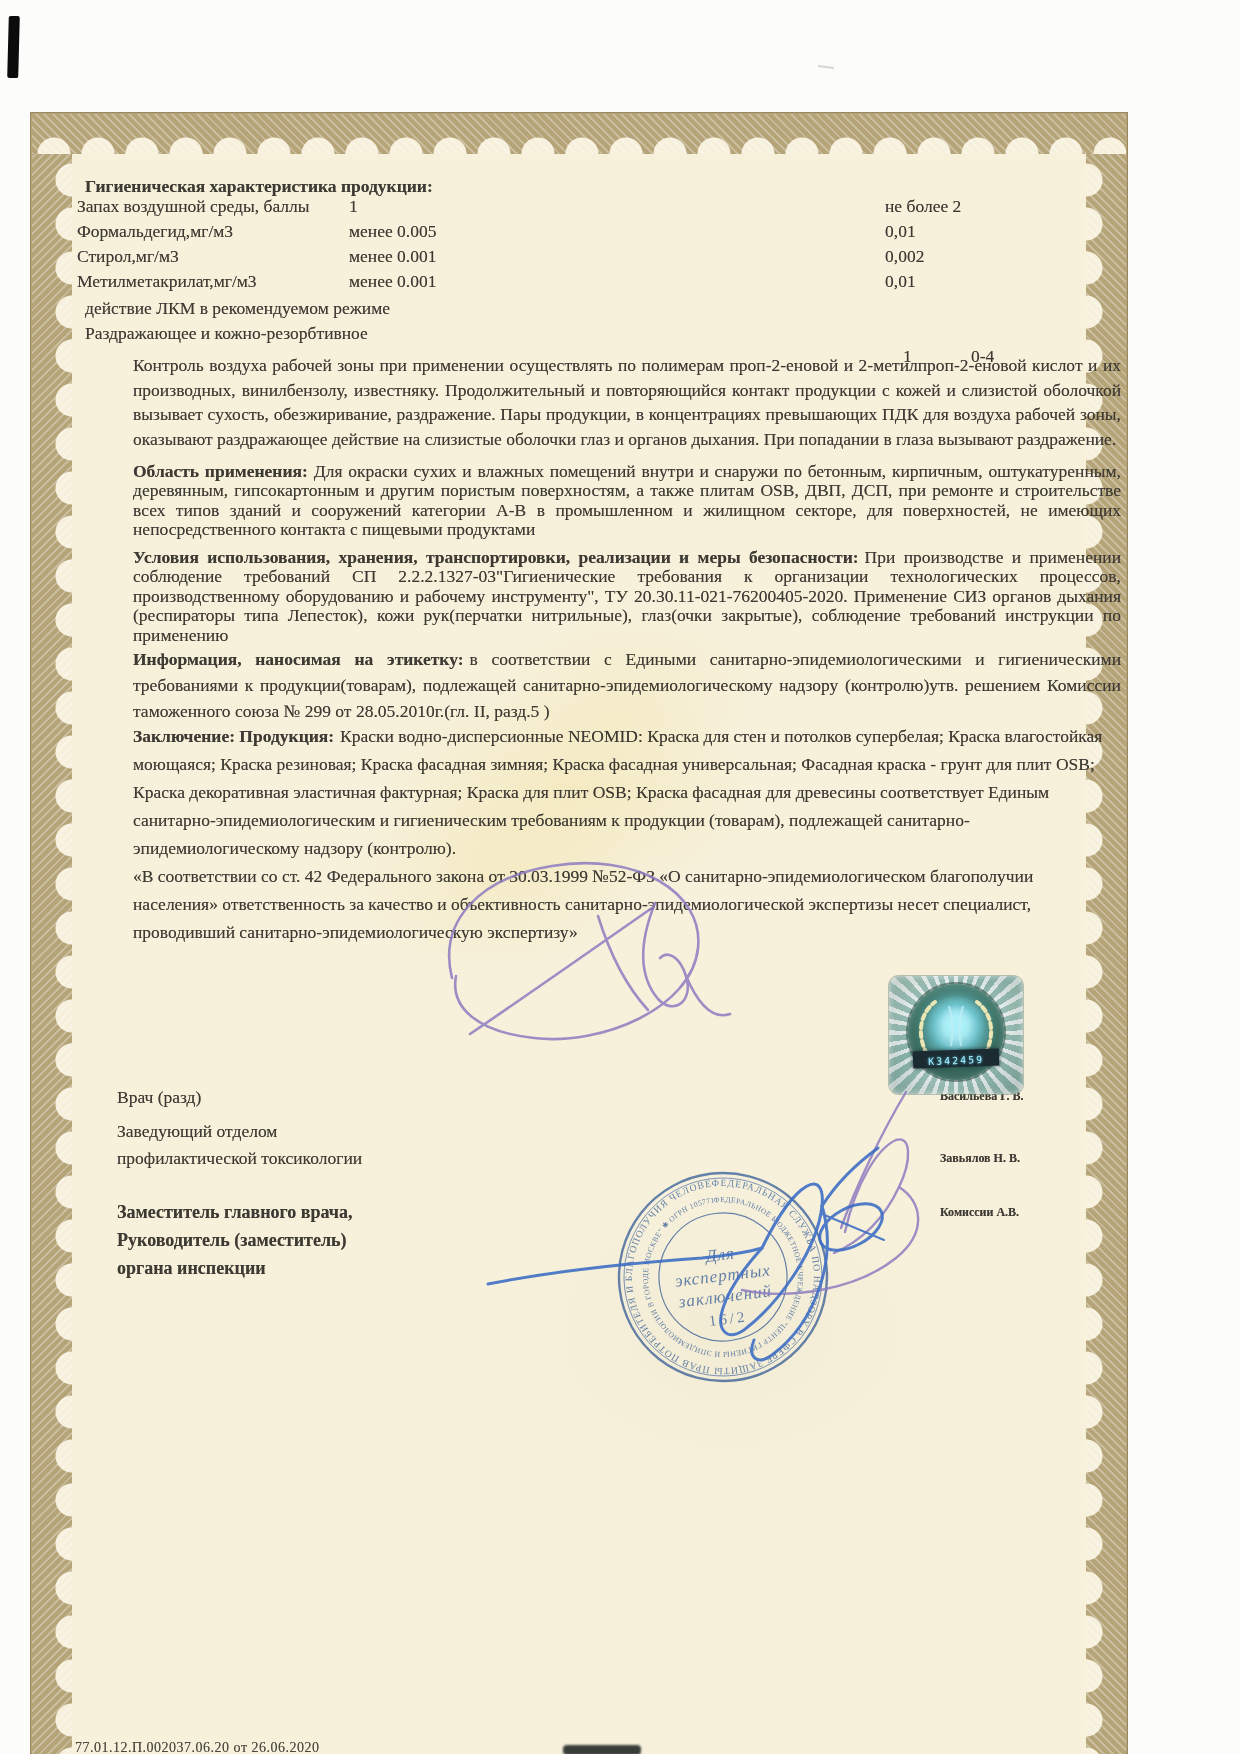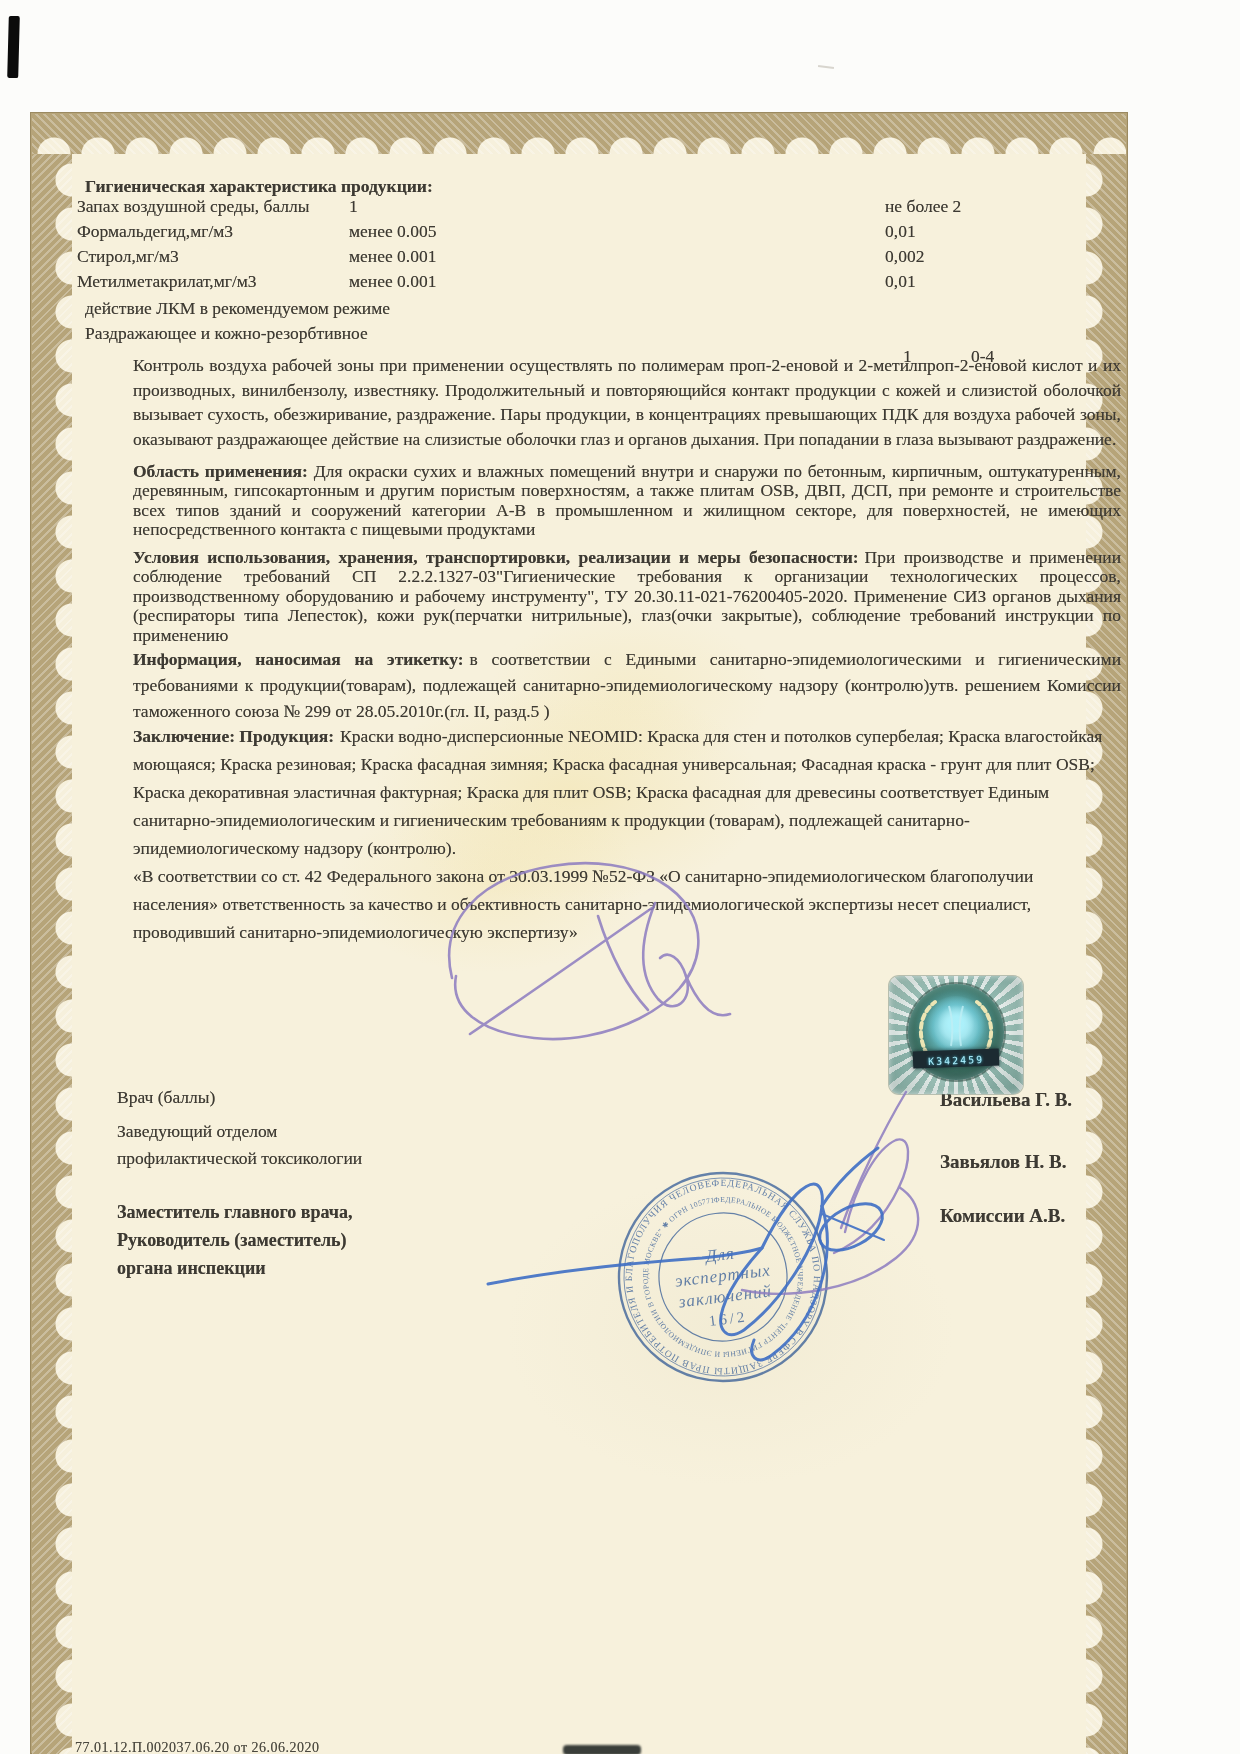--- a/index.html
+++ b/index.html
@@ -61,21 +61,21 @@
   .para b { margin-right:6px; }
   .p-control { top:353px; line-height:24.5px; }
   .p-area    { top:462px; line-height:19.4px; }
   .p-cond    { top:548px; line-height:19.4px; }
   .p-label   { top:646px; line-height:26px; }
   .p-concl   { top:722px; line-height:28px; text-align:left; }
 
   .role { position:absolute; left:117px; }
   .role-1 { top:1087px; } .role-2 { top:1121px; } .role-3 { top:1148px; }
   .role-bold { position:absolute; left:117px; top:1198px; font-weight:bold; font-size:18px; line-height:28px; }
-  .name { position:absolute; left:940px; font-weight:bold; font-size:19px; }
+  .name { position:absolute; left:940px; font-weight:bold; font-size:12px; }
   .name-1 { top:1089px; } .name-2 { top:1151px; } .name-3 { top:1205px; }
 
   
   .holo { position:absolute; left:889px; top:976px; width:134px; height:118px; border-radius:10px; overflow:hidden;
     background:
       radial-gradient(circle at 50% 46%, rgba(255,255,255,0) 42%, rgba(80,110,100,.38) 100%),
       repeating-conic-gradient(from 8deg at 50% 48%, rgba(255,255,255,.8) 0deg 4deg, rgba(120,170,160,.45) 4deg 10deg),
       linear-gradient(135deg,#d4e4dc,#9fc4bc 40%,#c4dcd4 60%,#8fb4ac);
     box-shadow:0 0 0 1px rgba(120,140,130,.5), inset 0 0 6px rgba(255,255,255,.6); }
   .holo-emblem { position:absolute; left:19px; top:8px; width:96px; height:96px; border-radius:50%;
@@ -159,21 +159,21 @@
 
   <div class="txt para p-label">
     <b>Информация, наносимая на этикетку:</b><span>в соответствии с Едиными санитарно-эпидемиологическими и гигиеническими требованиями к продукции(товарам), подлежащей санитарно-эпидемиологическому надзору (контролю)утв. решением Комиссии таможенного союза № 299 от 28.05.2010г.(гл. II, разд.5 )</span>
   </div>
 
   <div class="txt para p-concl">
     <div><b>Заключение: Продукция:</b><span>Краски водно-дисперсионные NEOMID: Краска для стен и потолков супербелая; Краска влагостойкая моющаяся; Краска резиновая; Краска фасадная зимняя; Краска фасадная универсальная; Фасадная краска - грунт для плит OSB; Краска декоративная эластичная фактурная; Краска для плит OSB; Краска фасадная для древесины соответствует Единым санитарно-эпидемиологическим и гигиеническим требованиям к продукции (товарам), подлежащей санитарно-эпидемиологическому надзору (контролю).</span></div>
     <div>«В соответствии со ст. 42 Федерального закона от 30.03.1999 №52-ФЗ «О санитарно-эпидемиологическом благополучии населения» ответственность за качество и объективность санитарно-эпидемиологической экспертизы несет специалист, проводивший санитарно-эпидемиологическую экспертизу»</div>
   </div>
 
-  <div class="txt role role-1">Врач (баллы)</div>
+  <div class="txt role role-1">Врач (разд)</div>
   <div class="txt role role-2">Заведующий отделом</div>
   <div class="txt role role-3">профилактической токсикологии</div>
   <div class="txt role-bold">
     <div>Заместитель главного врача,</div>
     <div>Руководитель (заместитель)</div>
     <div>органа инспекции</div>
   </div>
 
   <div class="txt name name-1">Васильева Г. В.</div>
   <div class="txt name name-2">Завьялов Н. В.</div>

